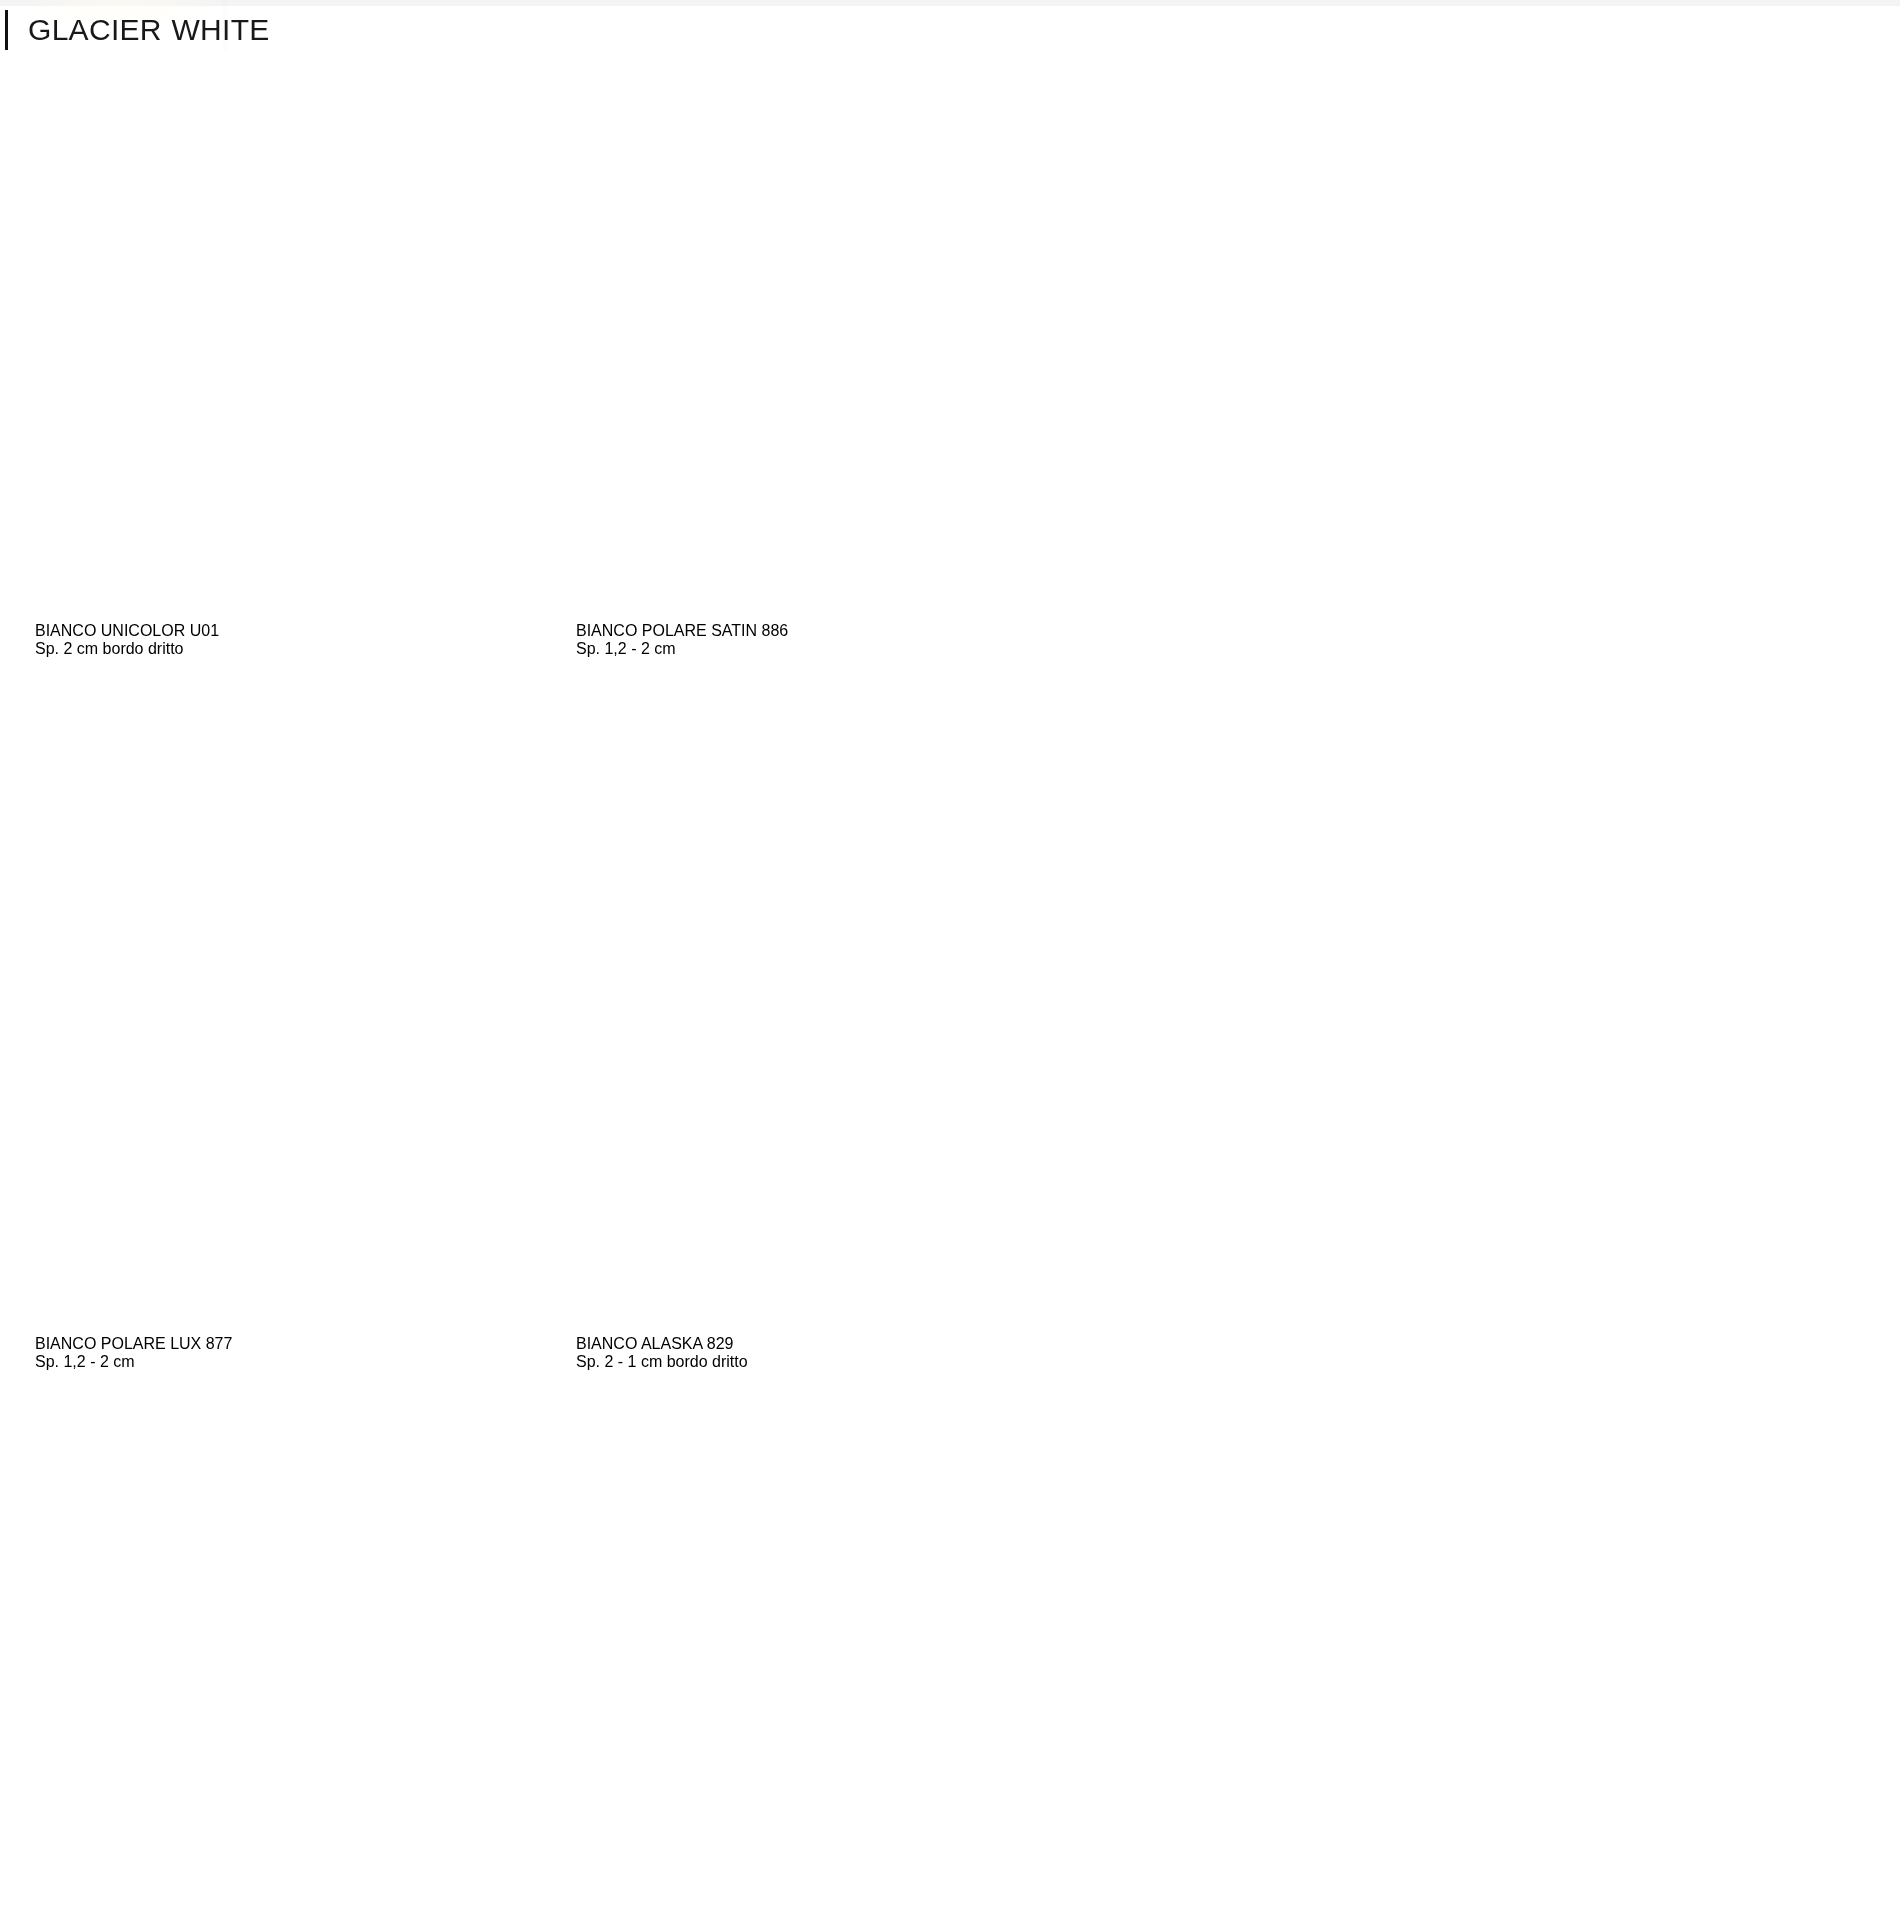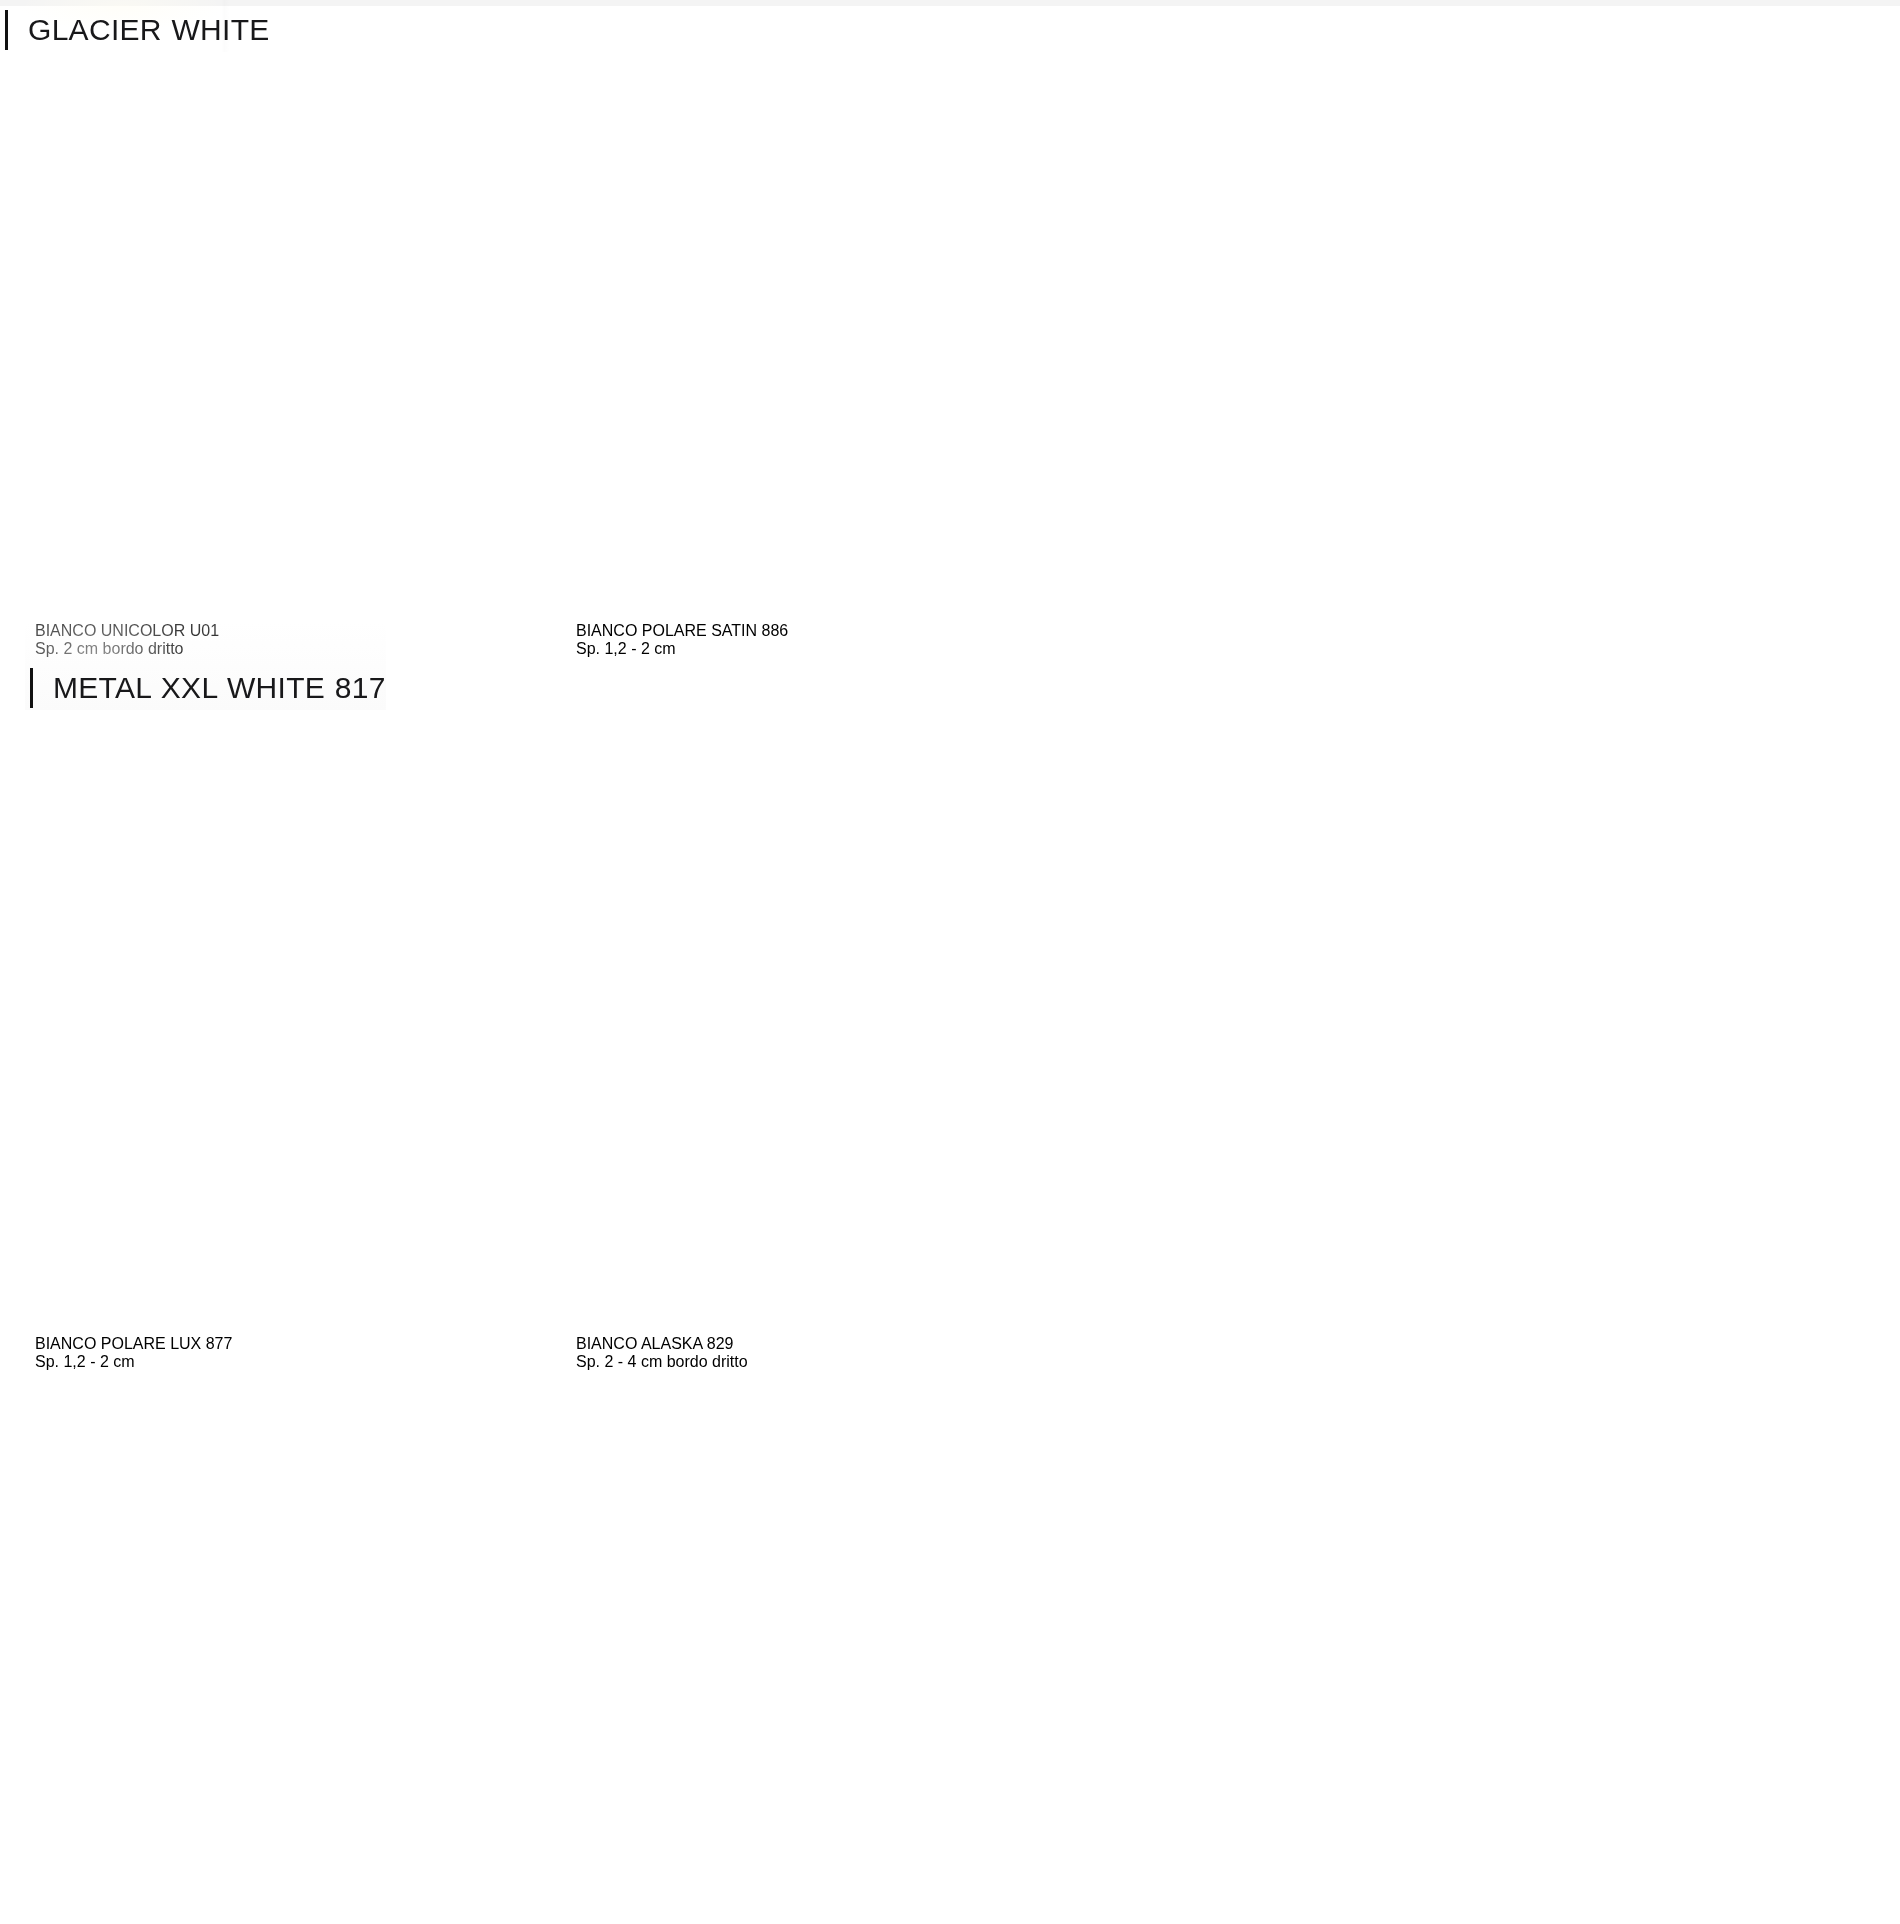--- a/index.html
+++ b/index.html
@@ -276,30 +276,20 @@
         <div class="swatch sw-polare-satin">
           <div class="grain"></div>
         </div>
         <div class="caption">
           <span class="bar"></span>
           <div class="title">BIANCO POLARE SATIN 886</div>
           <div class="subtitle">Sp. 1,2 - 2 cm</div>
         </div>
       </div>
 
-      <div class="card col-3">
-        <div class="swatch sw-metal-xxl">
-          <div class="grain"></div>
-        </div>
-        <div class="caption">
-          <span class="bar"></span>
-          <div class="title">METAL XXL WHITE 817</div>
-
-        </div>
-      </div>
 
     </div>
 
     <div class="row row-3">
 
       <div class="card col-1">
         <div class="swatch sw-polare-lux">
           <div class="grain"></div>
         </div>
         <div class="caption">
@@ -309,21 +299,21 @@
         </div>
       </div>
 
       <div class="card col-2">
         <div class="swatch sw-alaska">
           <div class="grain"></div>
         </div>
         <div class="caption">
           <span class="bar"></span>
           <div class="title">BIANCO ALASKA 829</div>
-          <div class="subtitle">Sp. 2 - 4 cm bordo dritto</div>
+          <div class="subtitle">Sp. 2 - 1 cm bordo dritto</div>
         </div>
       </div>
 
 
     </div>
 
   </div>
 </div>
 
 

